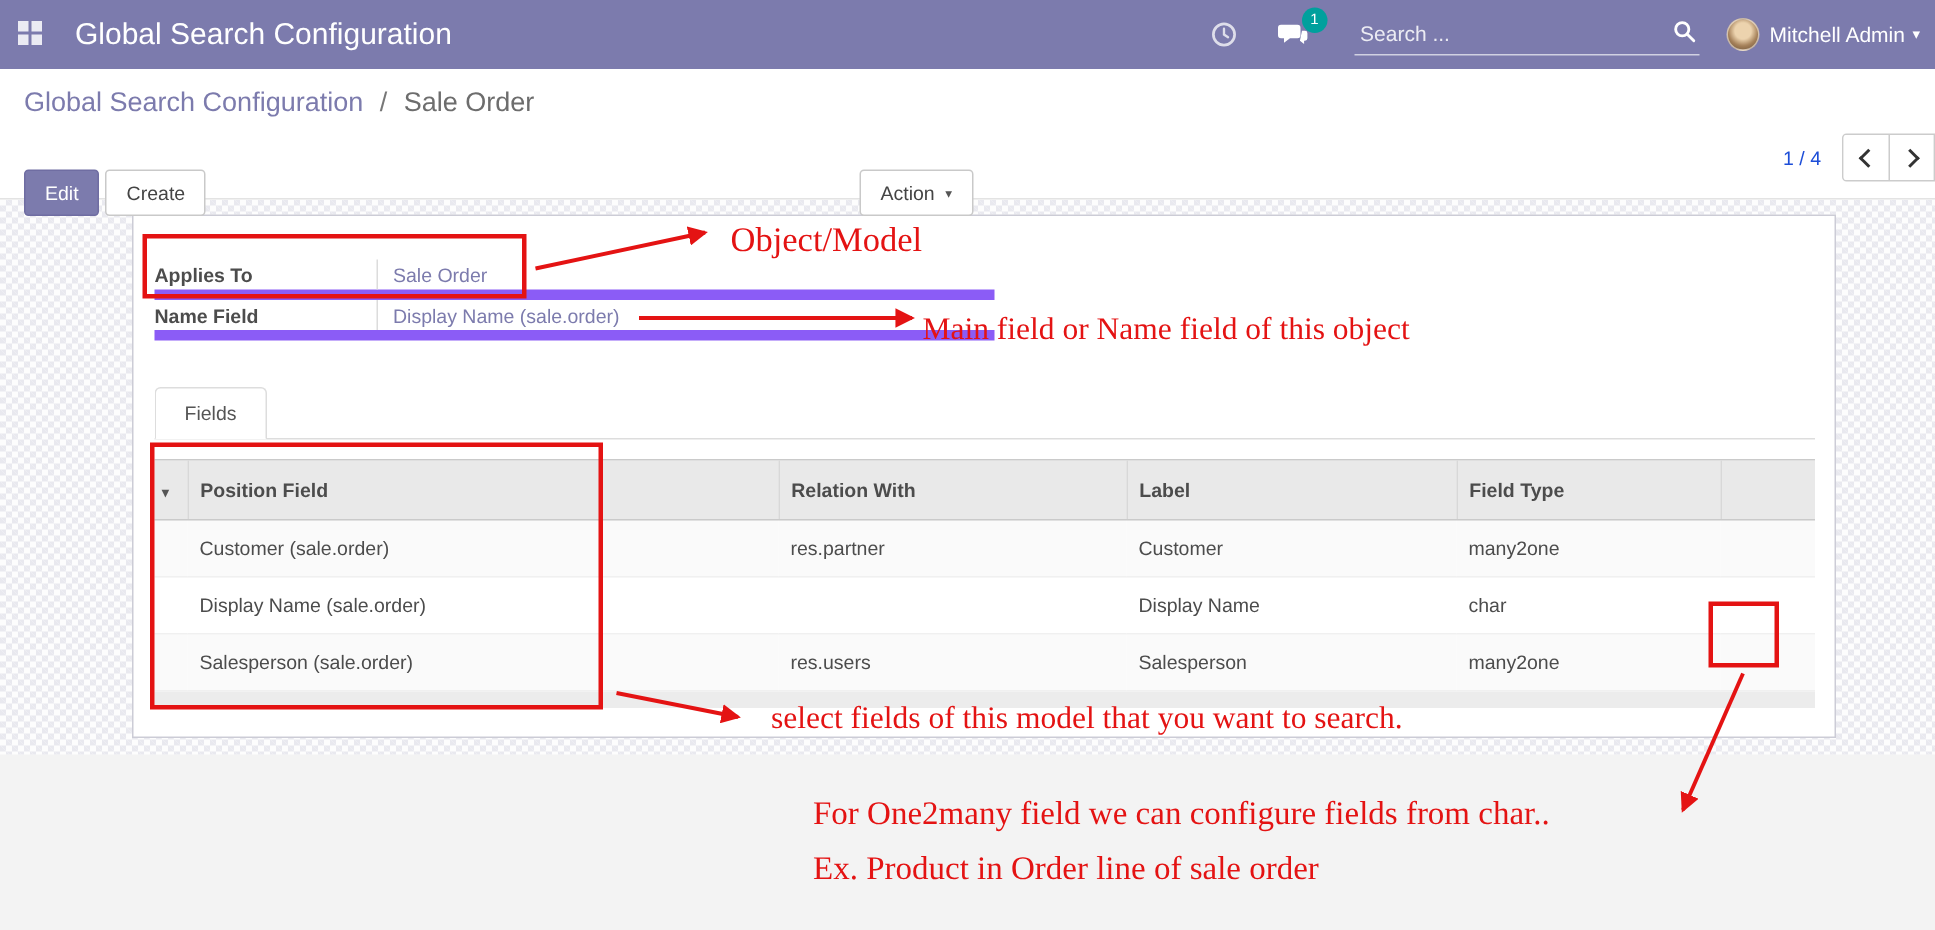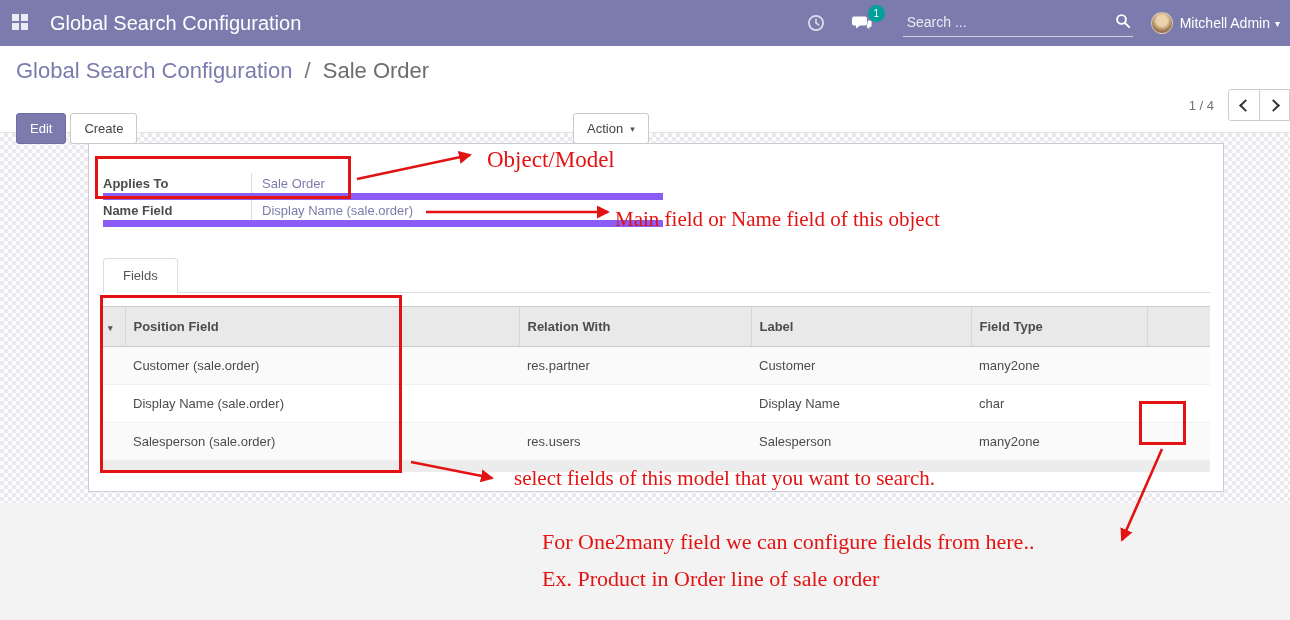--- a/index.html
+++ b/index.html
@@ -41,37 +41,37 @@
     border:1px solid rgba(255,255,255,.5); margin-right:7px;
   }
   .user-name { color:#fff; font-size:14px; margin-right:5px; cursor:pointer; }
   .nav-caret { color:#fff; font-size:10px; margin-right:10px; cursor:pointer; }
 
   
   .control-panel {
     position:absolute; top:46px; left:0; width:1290px; height:87px;
     background:#fff; border-bottom:1px solid #e3e3e3; z-index:4;
   }
-  .breadcrumb { position:absolute; left:16px; top:12px; font-size:22px; }
+  .breadcrumb { position:absolute; left:16px; top:12px; font-size:18px; }
   .breadcrumb .bc-link { color:#7c7bad; cursor:pointer; }
   .breadcrumb .bc-sep { color:#777; margin:0 6px; }
   .breadcrumb .bc-cur { color:#6d6d6d; }
   .btn {
     display:inline-flex; align-items:center; justify-content:center;
     font-size:13px; border-radius:3px; padding:7px 13px; cursor:pointer;
     border:1px solid #c9c9c9; background:#fff; color:#444;
     font-family:"Liberation Sans",sans-serif;
     margin-top:24px;
   }
   .btn-primary { background:#7c7bad; border-color:#6f6da2; color:#fff; }
   .cp-buttons { position:absolute; left:16px; top:43px; display:flex; gap:4px; }
   .cp-action { position:absolute; left:573px; top:43px; }
   .btn .caret { font-size:9px; margin-left:7px; color:#555; }
   .pager { position:absolute; right:0; top:43px; display:flex; align-items:center; }
-  .pager-count { font-size:13px; color:#737373; margin-right:14px; }
+  .pager-count { font-size:13px; color:#1d4ed8; margin-right:14px; }
   .pager-btns { display:flex; border:1px solid #ccc; border-radius:3px 0 0 3px; overflow:hidden; }
   .pager-btn { width:30px; height:30px; background:#fff; display:flex; align-items:center;
     justify-content:center; cursor:pointer; }
   .pager-btn + .pager-btn { border-left:1px solid #ccc; }
   .chev { width:9px; height:9px; border-left:2.5px solid #333; border-bottom:2.5px solid #333; }
   .chev.left  { transform:rotate(45deg); margin-left:3px; }
   .chev.right { transform:rotate(225deg); margin-right:3px; }
 
   
   .content {
@@ -281,16 +281,16 @@
     <line x1="411" y1="462" x2="492" y2="478" stroke="#e41313" stroke-width="2.6" marker-end="url(#arw)"></line>
     <line x1="1162" y1="449" x2="1122" y2="540" stroke="#e41313" stroke-width="2.6" marker-end="url(#arw)"></line>
   </svg>
 
   <div class="ann" id="ann-object">Object/Model</div>
   <div class="ann" id="ann-mainfield">
     <div>Main field or Name field of this object</div>
   </div>
   <div class="ann" id="ann-select">select fields of this model that you want to search.</div>
   <div class="ann" id="ann-one2many">
-    <div>For One2many field we can configure fields from here..</div>
+    <div>For One2many field we can configure fields from char..</div>
     <div>Ex. Product in Order line of sale order</div>
   </div>
 </div>
 
 </body></html>

